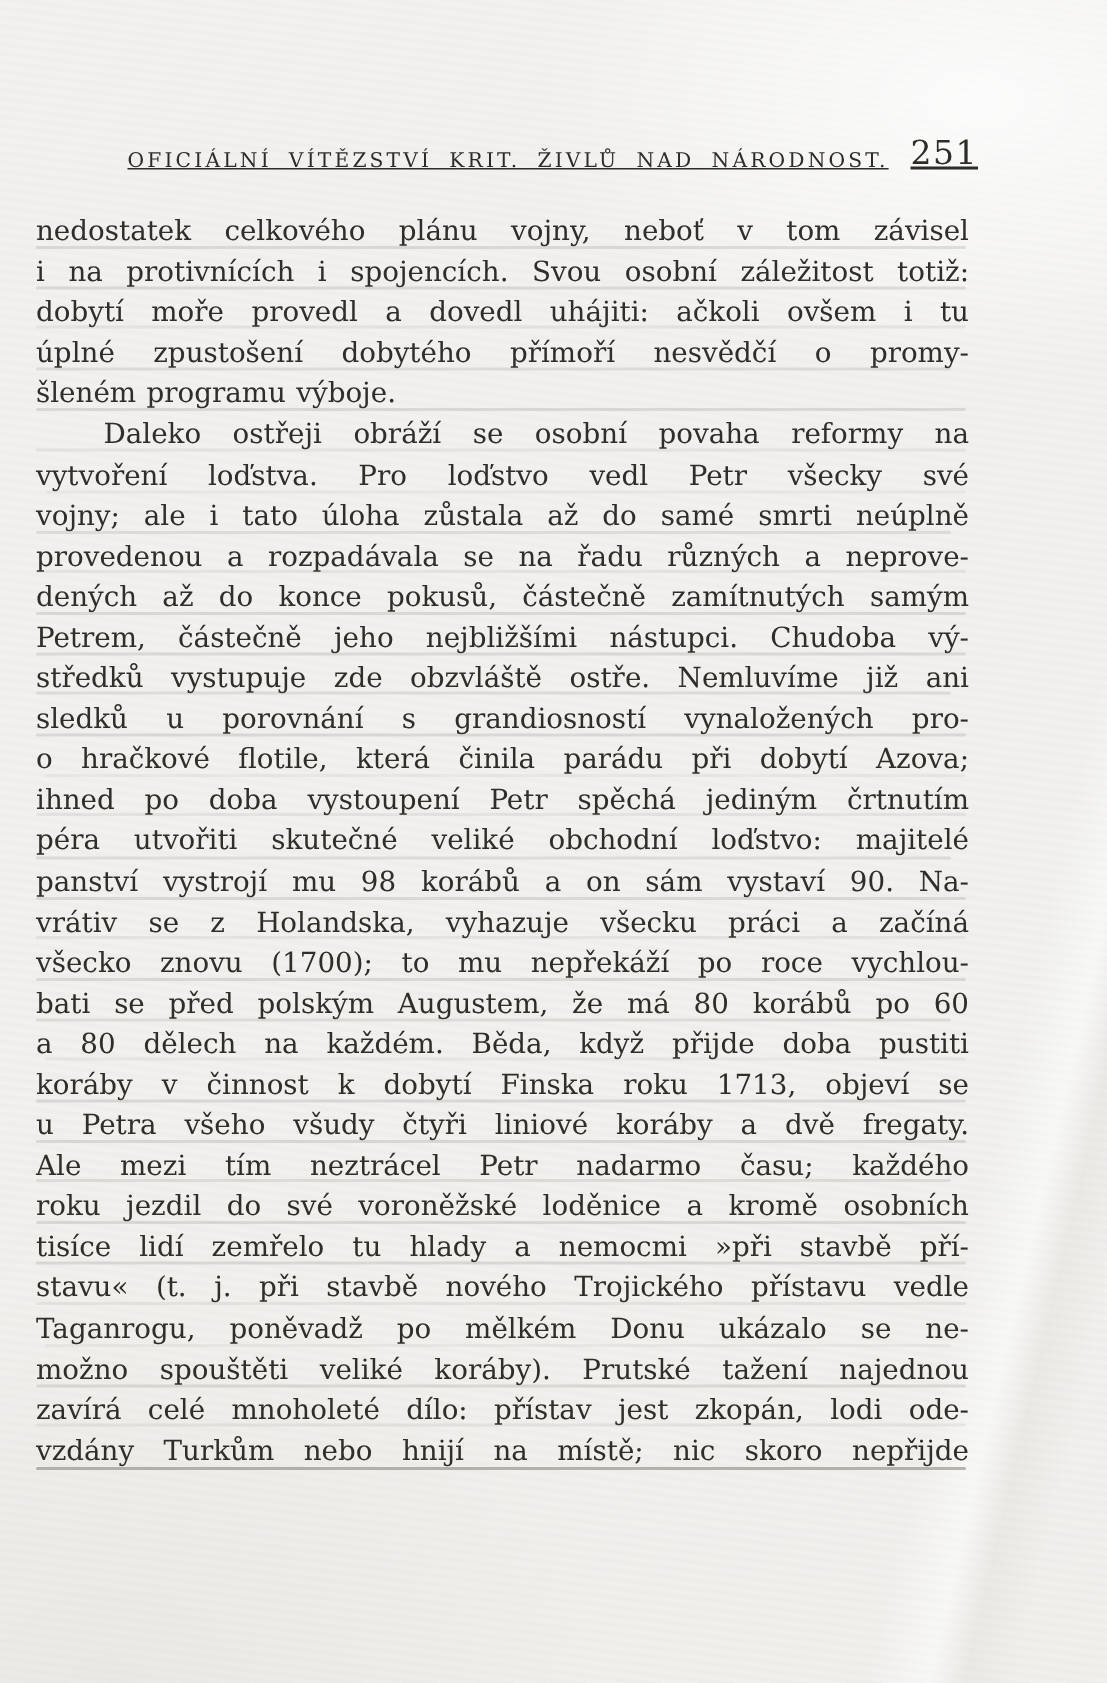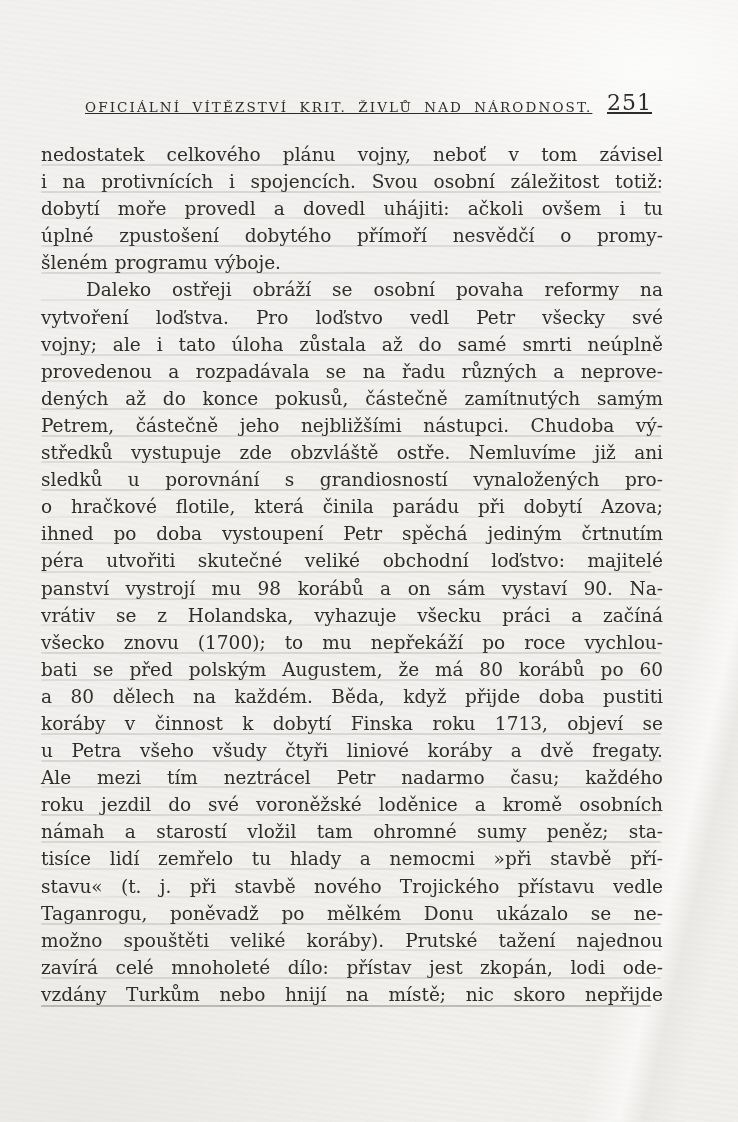--- a/index.html
+++ b/index.html
@@ -38,21 +38,21 @@
     word-spacing: 5px;
     white-space: nowrap;
   }
   .page-number {
     font-size: 22px;
     letter-spacing: 1px;
   }
   .text-block {
     position: absolute;
     top: 141px;
-    left: 41px;
+    left: 24px;
     width: 622px;
     color: #302e29;
     font-size: 18.5px;
   }
   .line {
     position: relative;
     height: 27.1px;
     line-height: 27.1px;
     text-align: justify;
     text-align-last: justify;
@@ -107,21 +107,20 @@
       <div class="line">péra utvořiti skutečné veliké obchodní loďstvo: majitelé</div>
       <div class="line">panství vystrojí mu 98 korábů a on sám vystaví 90. Na-</div>
       <div class="line">vrátiv se z Holandska, vyhazuje všecku práci a začíná</div>
       <div class="line">všecko znovu (1700); to mu nepřekáží po roce vychlou-</div>
       <div class="line">bati se před polským Augustem, že má 80 korábů po 60</div>
       <div class="line">a 80 dělech na každém. Běda, když přijde doba pustiti</div>
       <div class="line">koráby v činnost k dobytí Finska roku 1713, objeví se</div>
       <div class="line">u Petra všeho všudy čtyři liniové koráby a dvě fregaty.</div>
       <div class="line">Ale mezi tím neztrácel Petr nadarmo času; každého</div>
       <div class="line">roku jezdil do své voroněžské loděnice a kromě osobních</div>
-      <div class="line">námah a starostí vložil tam ohromné sumy peněz; sta-</div>
       <div class="line">tisíce lidí zemřelo tu hlady a nemocmi »při stavbě pří-</div>
       <div class="line">stavu« (t. j. při stavbě nového Trojického přístavu vedle</div>
       <div class="line">Taganrogu, poněvadž po mělkém Donu ukázalo se ne-</div>
       <div class="line">možno spouštěti veliké koráby). Prutské tažení najednou</div>
       <div class="line">zavírá celé mnoholeté dílo: přístav jest zkopán, lodi ode-</div>
       <div class="line">vzdány Turkům nebo hnijí na místě; nic skoro nepřijde</div>
     </div>
 </div>
 
 </body></html>

